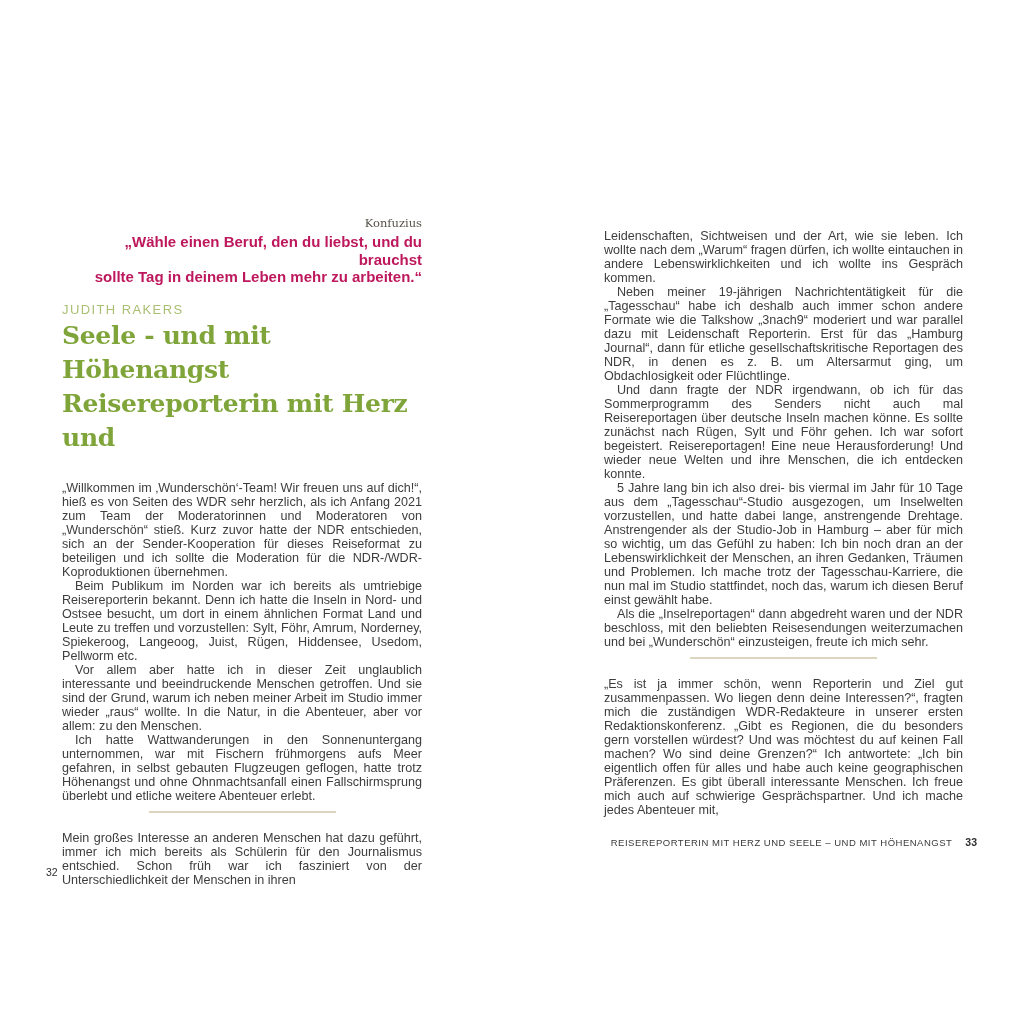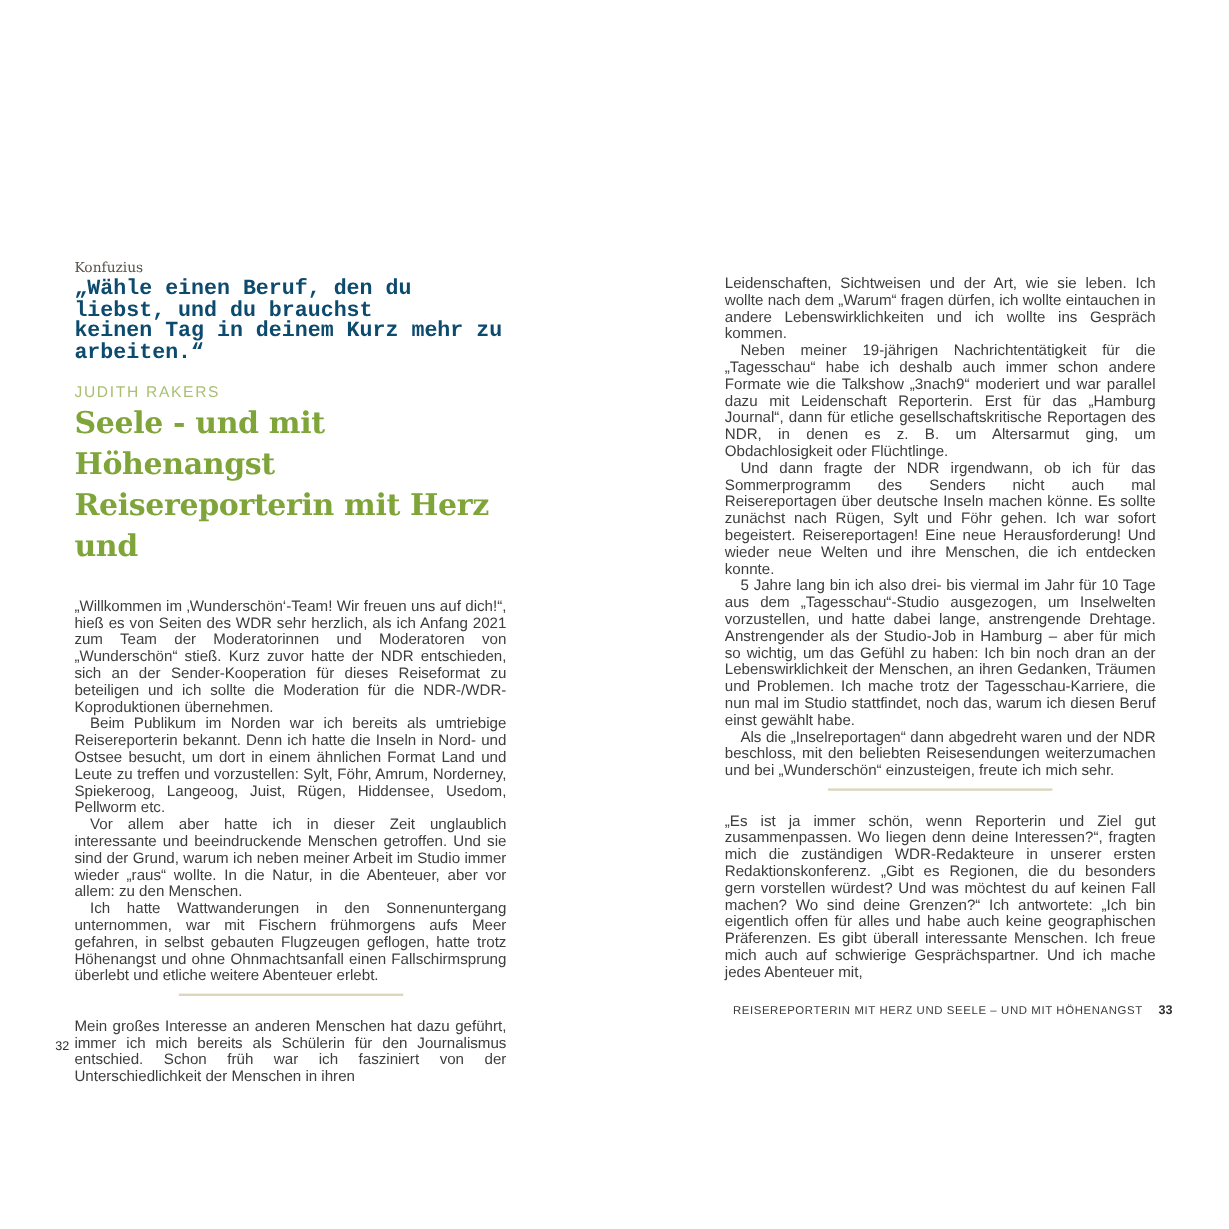--- a/index.html
+++ b/index.html
@@ -7,32 +7,32 @@
     width:1024px; height:1024px;
     background:#ffffff;
     position:relative;
     font-family:"Liberation Sans", sans-serif;
     overflow:hidden;
   }
   .col { position:absolute; }
   #left-col  { left:62px;  top:216px; width:360px; }
   #right-col { left:604px; top:229px; width:359px; }
 
-  .epigraph { text-align:left; }
+  .epigraph { text-align:right; }
   .epigraph-attr {
     font-family:"DejaVu Serif", serif;
     font-size:11.5px; line-height:14px;
     color:#57524b;
     margin:0 0 3px 0;
   }
   .epigraph-line {
-    font-family:Liberation Mono, monospace;
+    font-family:Liberation Sans, sans-serif;
     font-weight:bold;
-    font-size:18px; line-height:17.5px;
-    color:#0c4a6e;
+    font-size:15px; line-height:17.5px;
+    color:#be185d;
   }
 
   .author {
     margin-top:16px;
     font-size:13px; line-height:15px;
     letter-spacing:1.4px;
     color:#a9bf72;
   }
   .chapter-title {
     margin-top:2px;
@@ -82,21 +82,21 @@
   }
 </style>
 </head>
 <body>
 
 <div class="col" id="left-col">
 
   <div class="epigraph">
     <div class="epigraph-attr">Konfuzius</div>
     <div class="epigraph-line">„Wähle einen Beruf, den du liebst, und du brauchst</div>
-    <div class="epigraph-line">keinen Tag in deinem Kurz mehr zu arbeiten.“</div>
+    <div class="epigraph-line">sollte Tag in deinem Leben mehr zu arbeiten.“</div>
   </div>
 
   <div class="author">JUDITH RAKERS</div>
 
   <h1 class="chapter-title" style="margin-bottom:0;">
     <div>Seele - und mit Höhenangst</div>
     <div>Reisereporterin mit Herz und</div>
   </h1>
 
   <div class="body-text">

